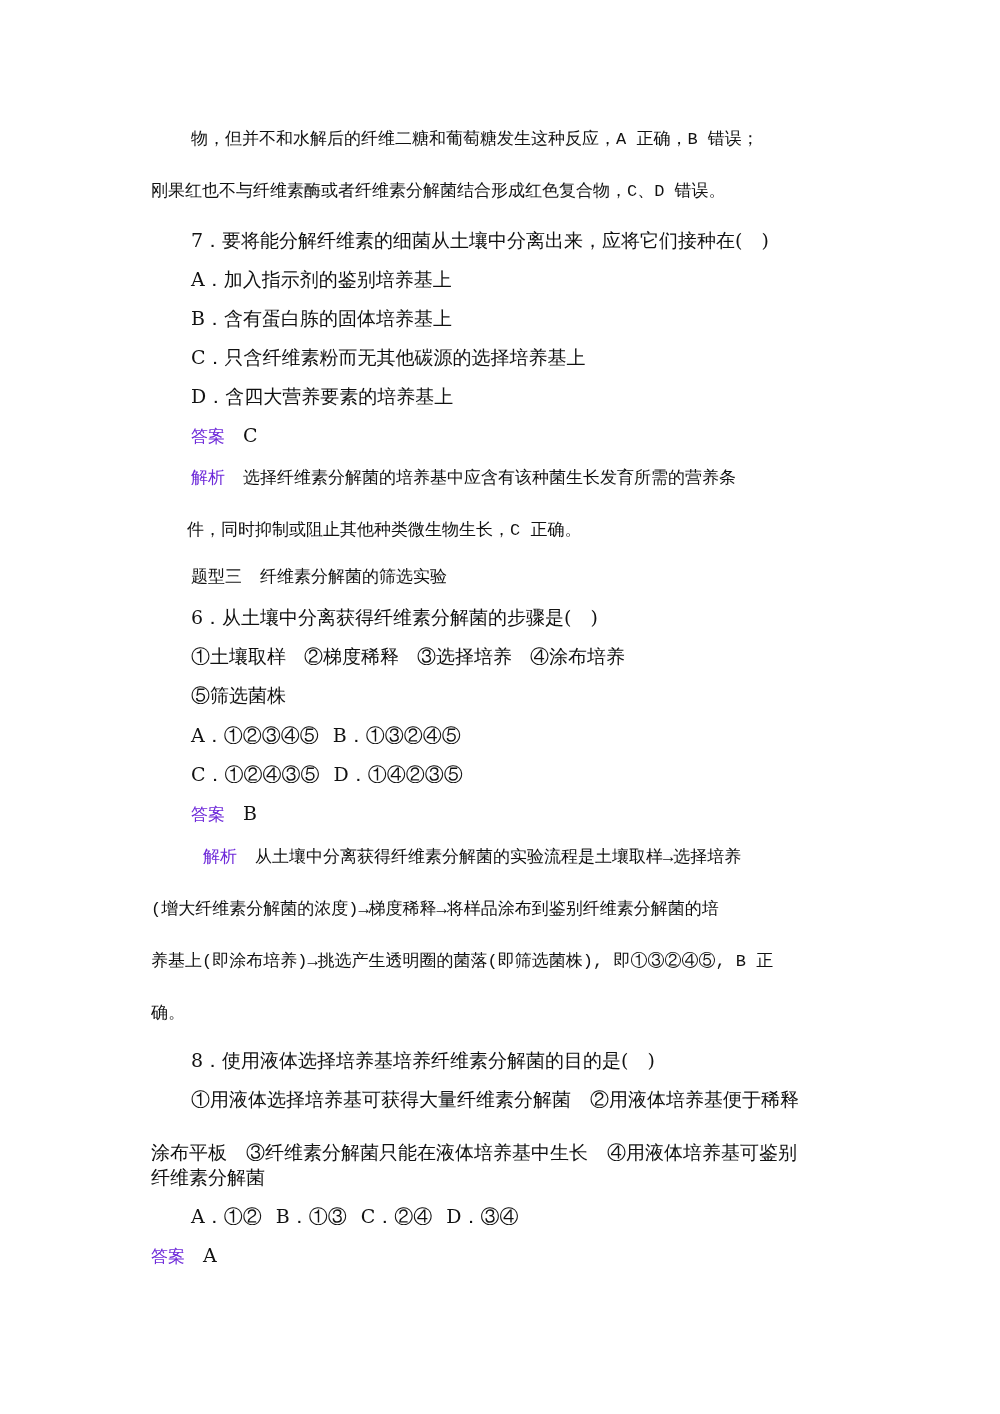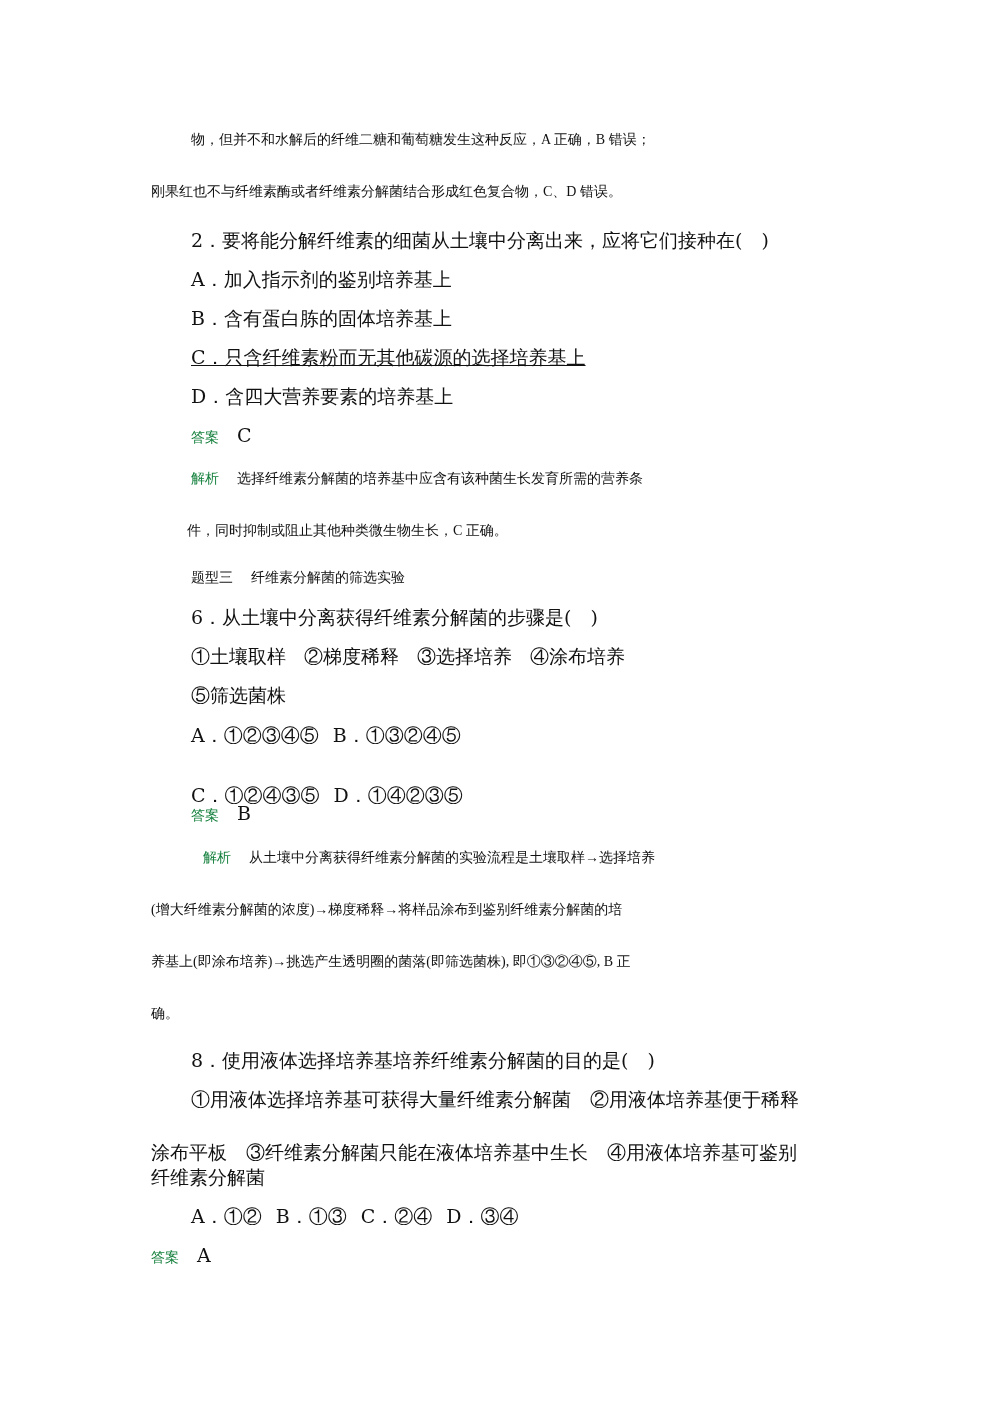--- a/index.html
+++ b/index.html
@@ -1,35 +1,35 @@
 <!DOCTYPE html>
 <html><head>
   <meta charset="utf-8">
   <style>
     html, body { margin: 0; padding: 0; background: #ffffff; }
     body { width: 1000px; height: 1414px; position: relative; overflow: hidden;
            font-family: "DejaVu Serif", "Liberation Serif", serif; color: #111; }
     .line { position: absolute; white-space: nowrap; font-size: 19px; line-height: 24px; }
-    .sans { font-family: Liberation Serif, serif; font-size: 14px; }
-    .red { color: #15803d; }
+    .sans { font-family: Liberation Mono, monospace; font-size: 17px; }
+    .red { color: #6d28d9; }
     .gap { display: inline-block; width: 18px; }
     .gap2 { display: inline-block; width: 14px; }
   </style>
 </head>
 <body>
 
 <div>
 
   <div class="line sans" style="left:191px; top:128px;">物，但并不和水解后的纤维二糖和葡萄糖发生这种反应，A 正确，B 错误；</div>
   <div class="line sans" style="left:151px; top:180px;">刚果红也不与纤维素酶或者纤维素分解菌结合形成红色复合物，C、D 错误。</div>
 
-  <div class="line" style="left:191px; top:228px;">2．要将能分解纤维素的细菌从土壤中分离出来，应将它们接种在(　)</div>
+  <div class="line" style="left:191px; top:228px;">7．要将能分解纤维素的细菌从土壤中分离出来，应将它们接种在(　)</div>
   <div class="line" style="left:191px; top:267px;">A．加入指示剂的鉴别培养基上</div>
   <div class="line" style="left:191px; top:306px;">B．含有蛋白胨的固体培养基上</div>
-  <div class="line" style="left:191px; top:345px;text-decoration:underline;">C．只含纤维素粉而无其他碳源的选择培养基上</div>
+  <div class="line" style="left:191px; top:345px;">C．只含纤维素粉而无其他碳源的选择培养基上</div>
   <div class="line" style="left:191px; top:384px;">D．含四大营养要素的培养基上</div>
   <div class="line" style="left:191px; top:423px;">
     <span class="red sans">答案</span><span class="gap"></span><span>C</span>
   </div>
   <div class="line sans" style="left:191px; top:467px;">
     <span class="red">解析</span><span class="gap"></span><span>选择纤维素分解菌的培养基中应含有该种菌生长发育所需的营养条</span>
   </div>
   <div class="line sans" style="left:151px; top:519px;margin-left:36px;">件，同时抑制或阻止其他种类微生物生长，C 正确。</div>
 
   <div class="line sans" style="left:191px; top:566px;">
@@ -37,21 +37,21 @@
   </div>
 
   <div class="line" style="left:191px; top:605px;">6．从土壤中分离获得纤维素分解菌的步骤是(　)</div>
   <div class="line" style="left:191px; top:644px;">
     <span>①土壤取样</span><span class="gap"></span><span>②梯度稀释</span><span class="gap"></span><span>③选择培养</span><span class="gap"></span><span>④涂布培养</span>
   </div>
   <div class="line" style="left:191px; top:683px;">⑤筛选菌株</div>
   <div class="line" style="left:191px; top:723px;">
     <span>A．①②③④⑤</span><span class="gap2"></span><span>B．①③②④⑤</span>
   </div>
-  <div class="line" style="left:191px; top:762px;margin-top:21px;">
+  <div class="line" style="left:191px; top:762px;">
     <span>C．①②④③⑤</span><span class="gap2"></span><span>D．①④②③⑤</span>
   </div>
   <div class="line" style="left:191px; top:801px;">
     <span class="red sans">答案</span><span class="gap"></span><span>B</span>
   </div>
   <div class="line sans" style="left:191px; top:846px;margin-left:12px;">
     <span class="red">解析</span><span class="gap"></span><span>从土壤中分离获得纤维素分解菌的实验流程是土壤取样→选择培养</span>
   </div>
   <div class="line sans" style="left:151px; top:898px;">(增大纤维素分解菌的浓度)→梯度稀释→将样品涂布到鉴别纤维素分解菌的培</div>
   <div class="line sans" style="left:151px; top:950px;">养基上(即涂布培养)→挑选产生透明圈的菌落(即筛选菌株), 即①③②④⑤, B 正</div>

